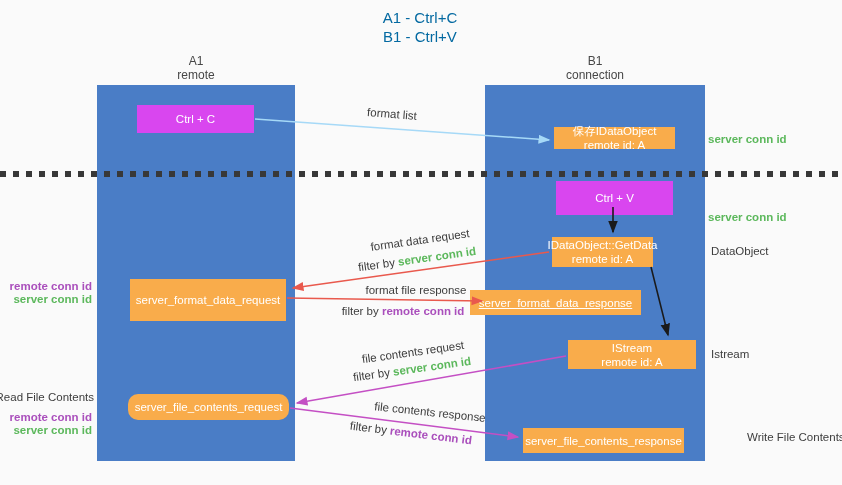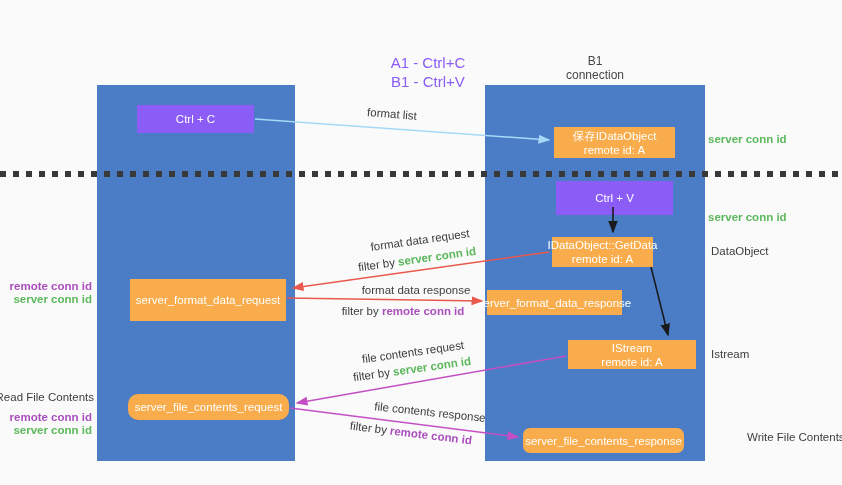--- a/index.html
+++ b/index.html
@@ -1,58 +1,62 @@
 <!DOCTYPE html>
 <html><head>
 <meta charset="utf-8">
 <style>
   html,body{margin:0;padding:0;background:#fafafa;}
   .canvas{position:relative;width:842px;height:485px;background:#fafafa;overflow:hidden;
           font-family:"Liberation Sans",sans-serif;color:#3d3d3d;}
   .abs{position:absolute;}
-  .title{left:308px;top:8px;width:240px;text-align:center;font-size:15px;line-height:19px;color:#8b5cf6;margin-top:45px;}
+  .title{left:300px;top:8px;width:240px;text-align:center;font-size:15px;line-height:19px;color:#0369a1;}
   .lane{background:#4a7dc6;z-index:1;}
   .lane-left{left:97px;top:85px;width:198px;height:376px;}
   .lane-right{left:485px;top:85px;width:220px;height:376px;}
   .lane-header{top:54px;text-align:center;font-size:12px;line-height:14px;color:#474747;z-index:2;}
   .lh-left{left:97px;width:198px;}
   .lh-right{left:485px;width:220px;}
   .dotted{left:0;top:171px;width:842px;height:6px;z-index:5;
           background:repeating-linear-gradient(90deg,#383838 0 6px,transparent 6px 13px);}
   .box{z-index:3;display:flex;align-items:center;justify-content:center;flex-direction:column;
        color:#fff;font-size:11.5px;line-height:14px;text-align:center;}
-  .green{background:#8b5cf6;}
+  .green{background:#d946ef;}
   .orange{background:#f9ac4b;}
   .b-ctrlc{left:137px;top:105px;width:117px;height:28px;}
-  .b-saveido{left:554px;top:127px;width:121px;height:31px;}
+  .b-saveido{left:554px;top:127px;width:121px;height:22px;}
   .b-ctrlv{left:556px;top:181px;width:117px;height:34px;}
   .b-getdata{left:552px;top:237px;width:101px;height:30px;}
   .b-freq{left:130px;top:279px;width:156px;height:42px;}
-  .b-fresp{left:487px;top:290px;width:135px;height:25px;}
+  .b-fresp{left:470px;top:290px;width:171px;height:25px;text-decoration:underline;}
   .b-istream{left:568px;top:340px;width:128px;height:29px;}
   .b-fcreq{left:128px;top:394px;width:161px;height:26px;border-radius:10px;}
-  .b-fcresp{left:523px;top:428px;width:161px;height:25px;border-radius:7px;}
+  .b-fcresp{left:523px;top:428px;width:161px;height:25px;}
   .side{font-size:11.5px;line-height:13px;white-space:nowrap;z-index:6;}
   .gtxt{color:#5cb85c;font-weight:bold;}
   .ptxt{color:#aa4fbc;font-weight:bold;}
   .dark{color:#3d3d3d;}
   .arrow-label{z-index:6;font-size:11.5px;white-space:nowrap;color:#3d3d3d;
                transform:translate(-50%,-50%) rotate(var(--rot,0deg));}
   svg.overlay{position:absolute;left:0;top:0;z-index:4;pointer-events:none;}
 </style>
 </head>
 <body>
 
 <div class="canvas">
 
   <div class="abs title">
     <div>A1 - Ctrl+C</div>
     <div>B1 - Ctrl+V</div>
   </div>
 
+  <div class="abs lane-header lh-left">
+    <div>A1</div>
+    <div>remote</div>
+  </div>
   <div class="abs lane-header lh-right">
     <div>B1</div>
     <div>connection</div>
   </div>
 
   <div class="abs lane lane-left"></div>
   <div class="abs lane lane-right"></div>
 
   <div class="abs dotted"></div>
 
@@ -123,21 +127,21 @@
   <div class="abs side ptxt" style="right:750px;top:411px;">remote conn id</div>
   <div class="abs side gtxt" style="right:750px;top:424px;">server conn id</div>
 
   <div class="abs arrow-label" style="left:392px;top:114px;--rot:4.5deg;">format list</div>
 
   <div class="abs arrow-label" style="left:420px;top:240px;--rot:-8deg;">format data request</div>
   <div class="abs arrow-label" style="left:417px;top:259px;--rot:-8deg;">
     <span>filter by </span><span class="gtxt">server conn id</span>
   </div>
 
-  <div class="abs arrow-label" style="left:416px;top:290px;">format data response</div>
+  <div class="abs arrow-label" style="left:416px;top:290px;">format file response</div>
   <div class="abs arrow-label" style="left:403px;top:311px;">
     <span>filter by </span><span class="ptxt">remote conn id</span>
   </div>
 
   <div class="abs arrow-label" style="left:413px;top:352px;--rot:-8deg;">file contents request</div>
   <div class="abs arrow-label" style="left:412px;top:369px;--rot:-8deg;">
     <span>filter by </span><span class="gtxt">server conn id</span>
   </div>
 
   <div class="abs arrow-label" style="left:430px;top:412px;--rot:6deg;">file contents response</div>

